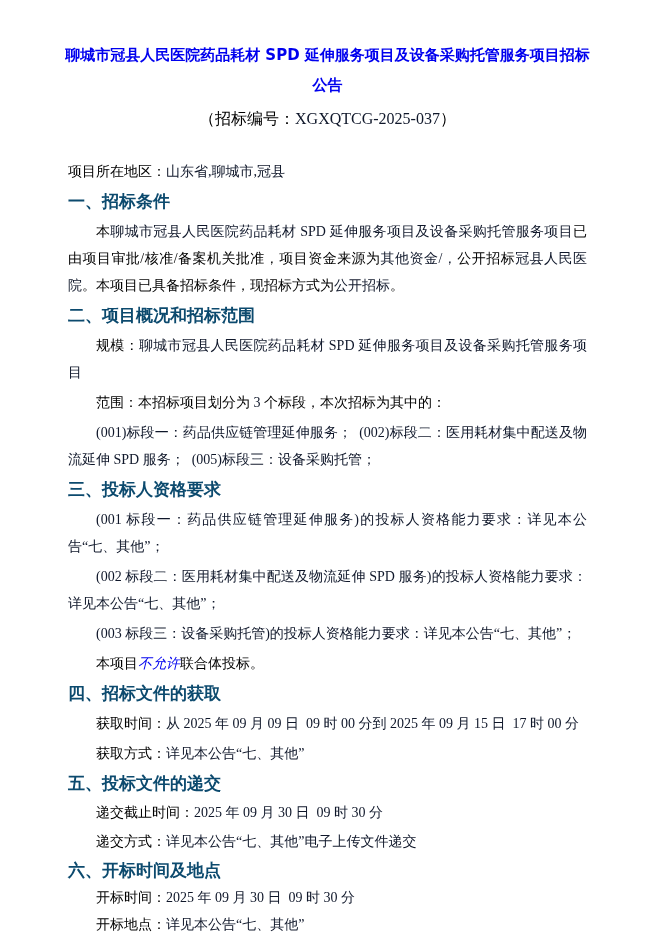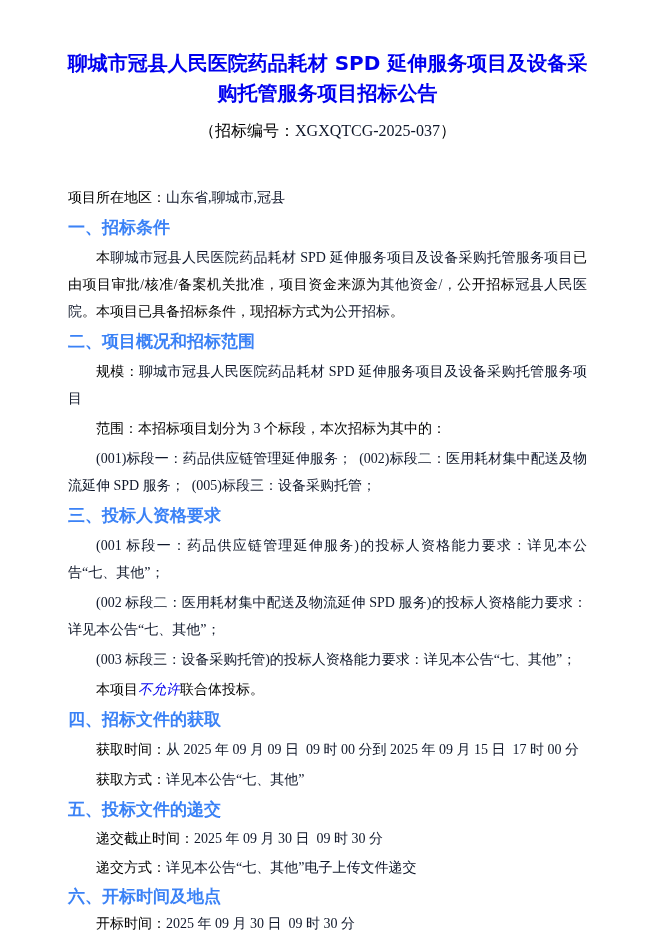--- a/index.html
+++ b/index.html
@@ -11,45 +11,45 @@
     background: #ffffff;
     color: #000000;
     font-family: "Liberation Serif", "DejaVu Serif", serif;
     font-size: 14px;
     padding: 36px 68px 0 68px;
     overflow: hidden;
   }
   .doc-title {
     font-family: "DejaVu Sans", "Liberation Sans", sans-serif;
     font-weight: bold;
-    font-size: 20px;
+    font-size: 15px;
     line-height: 30px;
     text-align: center;
     color: #0000ee;
-    margin: 12px -5px;
+    margin: 4px -5px;
   }
   .doc-subtitle {
     margin-top: 8px;
     font-size: 16px;
     line-height: 22px;
     text-align: center;
   }
   .line, .para {
     line-height: 27px;
     margin-bottom: 3px;
   }
   .para { text-indent: 2em; text-align: justify; }
-  .region { margin-top: 42px; }
+  .region { margin-top: 28px; }
   .sec {
     font-family: "DejaVu Sans", "Liberation Sans", sans-serif;
     font-weight: bold;
     font-size: 17px;
     line-height: 27px;
     margin-bottom: 3px;
-    color: #3b82f6;
+    color: #0c4a6e;
   }
   .mt6 { margin-top: 2px; }
   .s5 .line, .s5 .sec { margin-bottom: 2px; }
   .s6 .line, .s6 .sec { margin-bottom: 0; }
   .blue { color: #0f172a; }
   .blue-italic { color: #0000ee; font-style: italic; }
   .pre { white-space: pre-wrap; margin-top: 46px; }
 </style>
 </head>
 <body>

